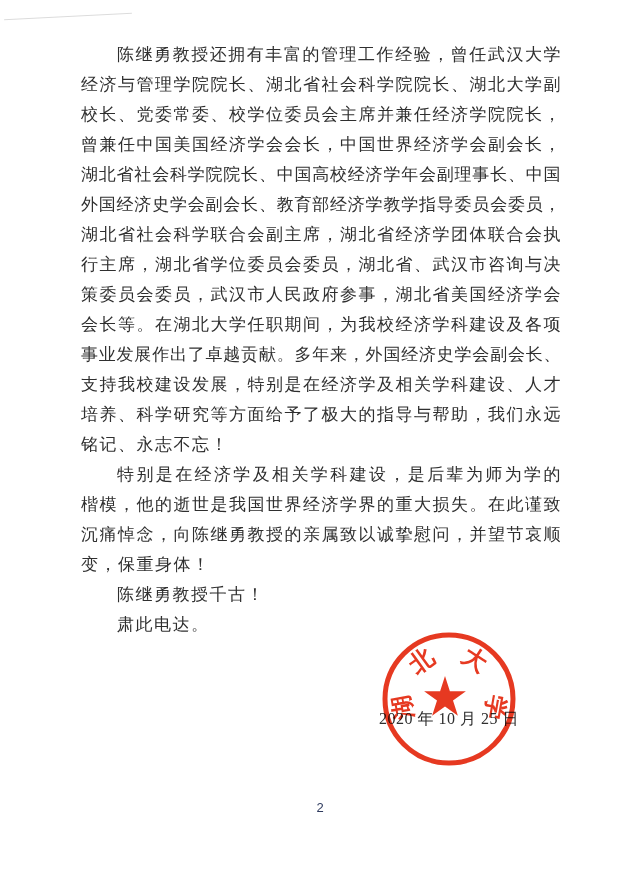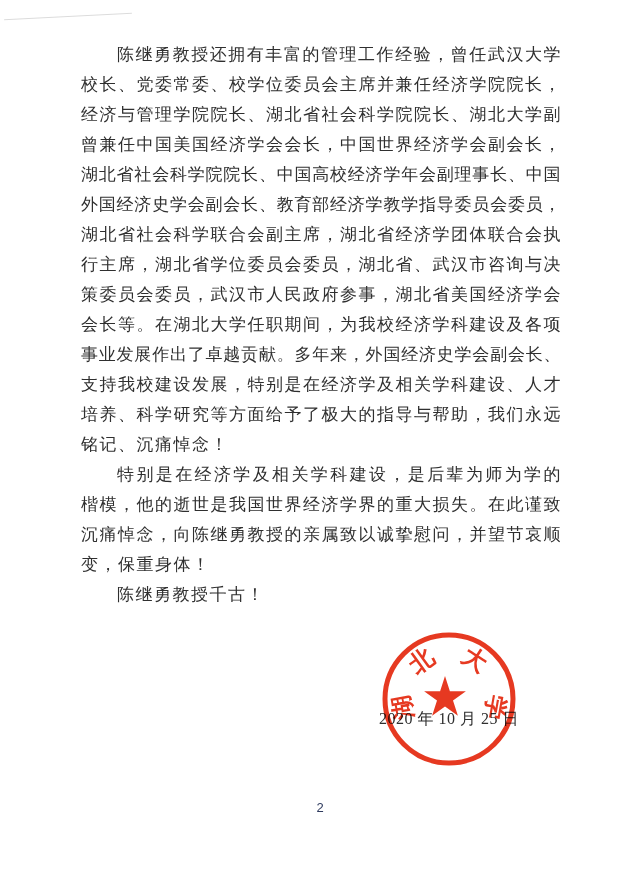--- a/index.html
+++ b/index.html
@@ -97,38 +97,39 @@
 </style>
 </head>
 <body>
 
 <div class="page">
 
   <div class="scan-artifact"></div>
 
   <div class="letter-body">
     <div class="line indent">陈继勇教授还拥有丰富的管理工作经验，曾任武汉大学</div>
+    <div class="line">经济与管理学院院长、湖北省社会科学院院长、湖北大学副</div>
     <div class="line">校长、党委常委、校学位委员会主席并兼任经济学院院长，</div>
-    <div class="line">经济与管理学院院长、湖北省社会科学院院长、湖北大学副</div>
     <div class="line">曾兼任中国美国经济学会会长，中国世界经济学会副会长，</div>
     <div class="line">湖北省社会科学院院长、中国高校经济学年会副理事长、中国</div>
     <div class="line">外国经济史学会副会长、教育部经济学教学指导委员会委员，</div>
     <div class="line">湖北省社会科学联合会副主席，湖北省经济学团体联合会执</div>
     <div class="line">行主席，湖北省学位委员会委员，湖北省、武汉市咨询与决</div>
     <div class="line">策委员会委员，武汉市人民政府参事，湖北省美国经济学会</div>
     <div class="line">会长等。在湖北大学任职期间，为我校经济学科建设及各项</div>
     <div class="line">事业发展作出了卓越贡献。多年来，外国经济史学会副会长、</div>
     <div class="line">支持我校建设发展，特别是在经济学及相关学科建设、人才</div>
     <div class="line">培养、科学研究等方面给予了极大的指导与帮助，我们永远</div>
-    <div class="line last">铭记、沉痛悼念！</div>
+    <div class="line last">铭记、永志不忘！</div>
     <div class="line indent">特别是在经济学及相关学科建设，是后辈为师为学的</div>
     <div class="line">楷模，他的逝世是我国世界经济学界的重大损失。在此谨致</div>
     <div class="line">沉痛悼念，向陈继勇教授的亲属致以诚挚慰问，并望节哀顺</div>
     <div class="line last">变，保重身体！</div>
     <div class="line last indent">陈继勇教授千古！</div>
+    <div class="line last indent">肃此电达。</div>
   </div>
 
   <div class="sig-date">2020 年 10 月 25 日</div>
 
   <svg class="seal-svg" viewBox="0 0 150 150" xmlns="http://www.w3.org/2000/svg">
     <circle cx="75" cy="75" r="64" fill="none" stroke-width="5" stroke="#e42a10"></circle>
     <polygon points="71,52 75.9,67.2 91.9,67.2 79,76.6 83.9,91.8 71,82.4 58.1,91.8 63,76.6 50.1,67.2 66.1,67.2" fill="#e42a10"></polygon>
     <text class="seal-char" x="28.7" y="83.2" text-anchor="middle" dominant-baseline="central" transform="rotate(-100 28.7 83.2)" fill="#e42a10">湖</text>
     <text class="seal-char" x="47.4" y="37" text-anchor="middle" dominant-baseline="central" transform="rotate(-36 47.4 37)" fill="#e42a10">北</text>
     <text class="seal-char" x="100.6" y="35.6" text-anchor="middle" dominant-baseline="central" transform="rotate(33 100.6 35.6)" fill="#e42a10">大</text>

